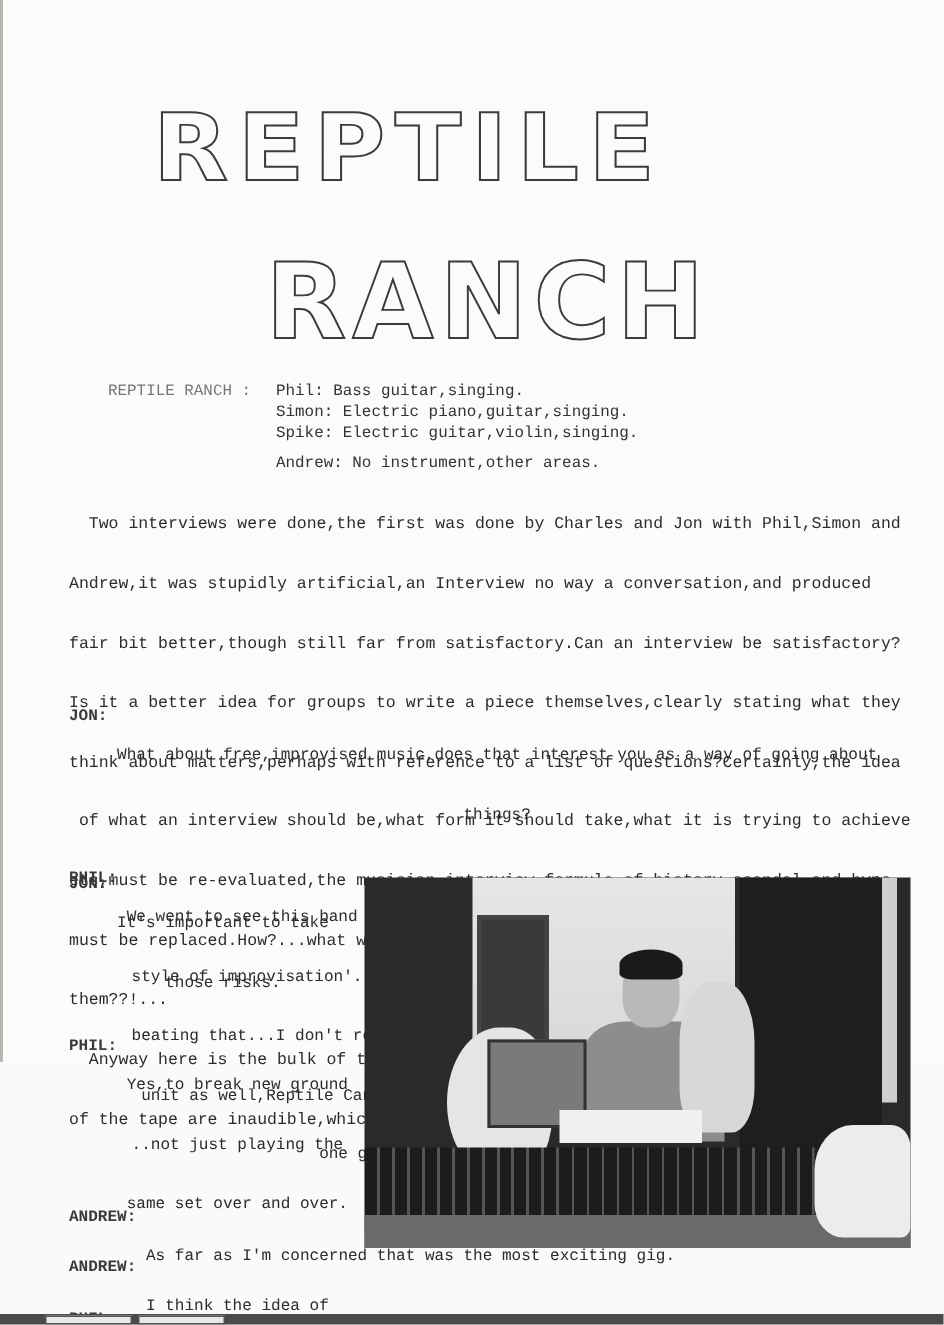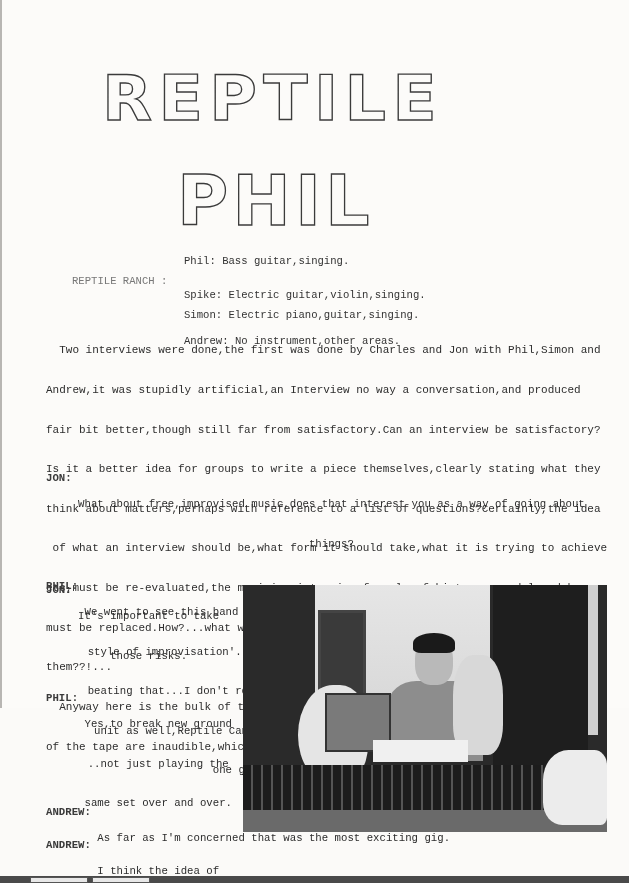--- a/index.html
+++ b/index.html
@@ -34,21 +34,21 @@
 
     .lineup {
       position: absolute;
       left: 70px;
       top: 254px;
       font-size: 10.6px;
       line-height: 14px;
       color: #333;
     }
     .lineup .row { display: flex; white-space: pre; }
-    .lineup .lead { width: 112px; color: #777; margin-top: 20px; }
+    .lineup .lead { width: 112px; color: #777; }
     .lineup .gap { height: 6px; }
 
     .para {
       position: absolute;
       left: 44px;
       top: 318px;
       width: 560px;
       font-size: 11px;
       line-height: 13.2px;
       white-space: pre;
@@ -158,40 +158,40 @@
     }
     .tab-1 { left: 30px; width: 58px; }
     .tab-2 { left: 92px; width: 58px; }
   </style>
 </head>
 <body>
 
 <div class="page">
 
   <div class="title-line title-1">REPTILE</div>
-  <div class="title-line title-2">PHIL</div>
+  <div class="title-line title-2">RANCH</div>
 
   <div class="lineup">
     <div class="row">
       <span class="lead">REPTILE RANCH :</span>
       <span>Phil:</span>
       <span> </span>
       <span>Bass guitar,singing.</span>
     </div>
     <div class="row">
       <span class="lead"></span>
+      <span>Simon:</span>
+      <span> </span>
+      <span>Electric piano,guitar,singing.</span>
+    </div>
+    <div class="row">
+      <span class="lead"></span>
       <span>Spike:</span>
       <span> </span>
       <span>Electric guitar,violin,singing.</span>
-    </div>
-    <div class="row">
-      <span class="lead"></span>
-      <span>Simon:</span>
-      <span> </span>
-      <span>Electric piano,guitar,singing.</span>
     </div>
     <div class="gap"></div>
     <div class="row">
       <span class="lead"></span>
       <span>Andrew:</span>
       <span> </span>
       <span>No instrument,other areas.</span>
     </div>
   </div>
 

